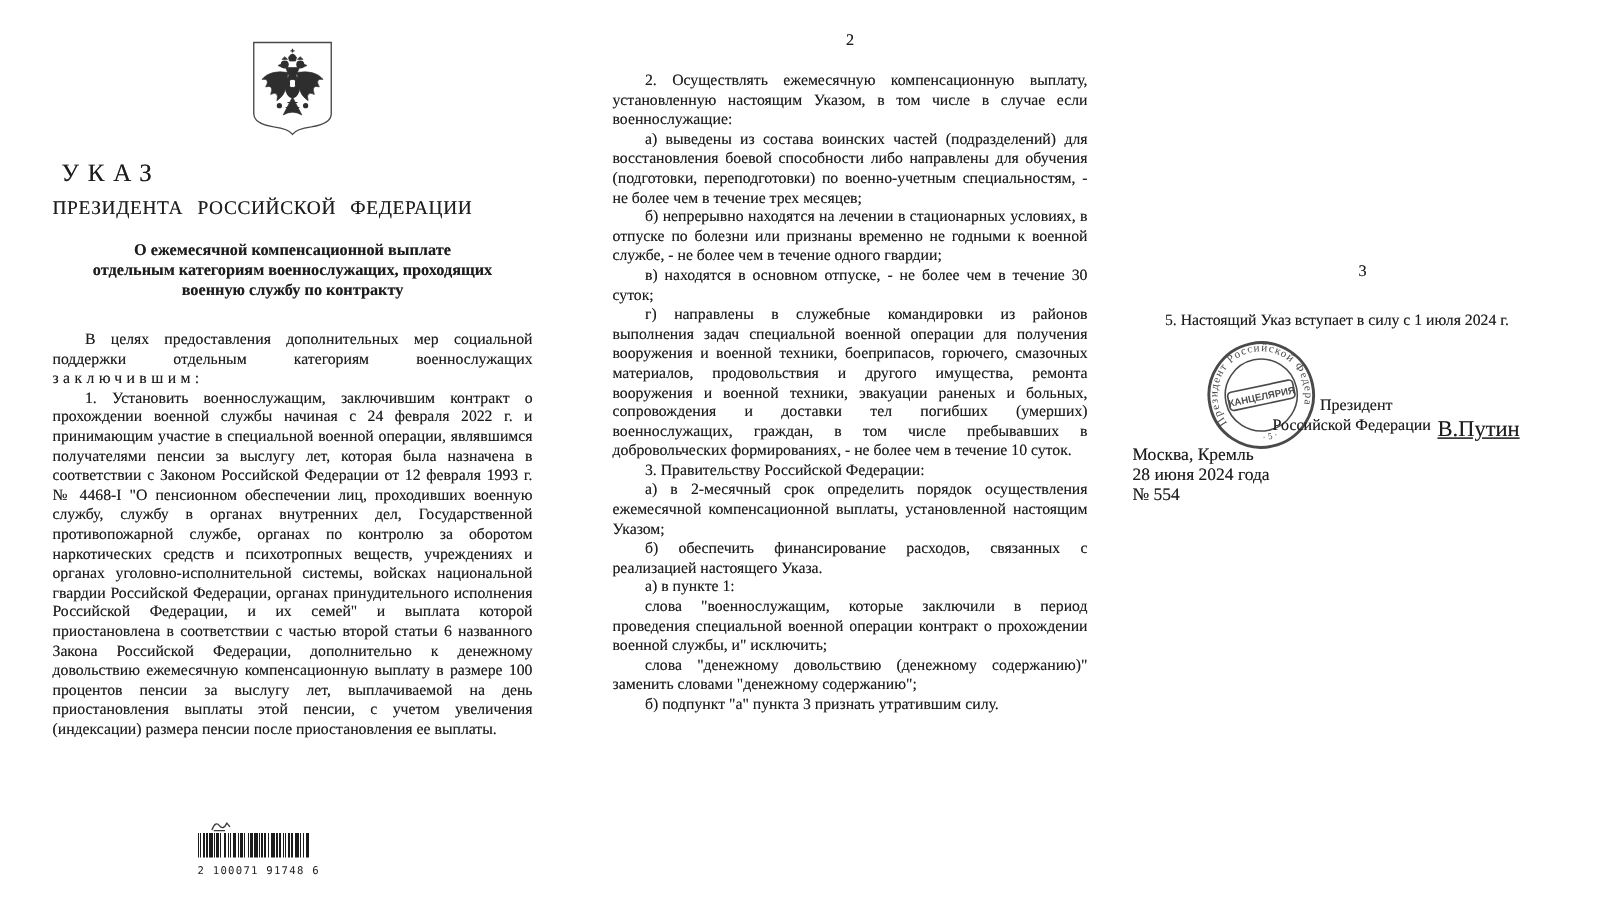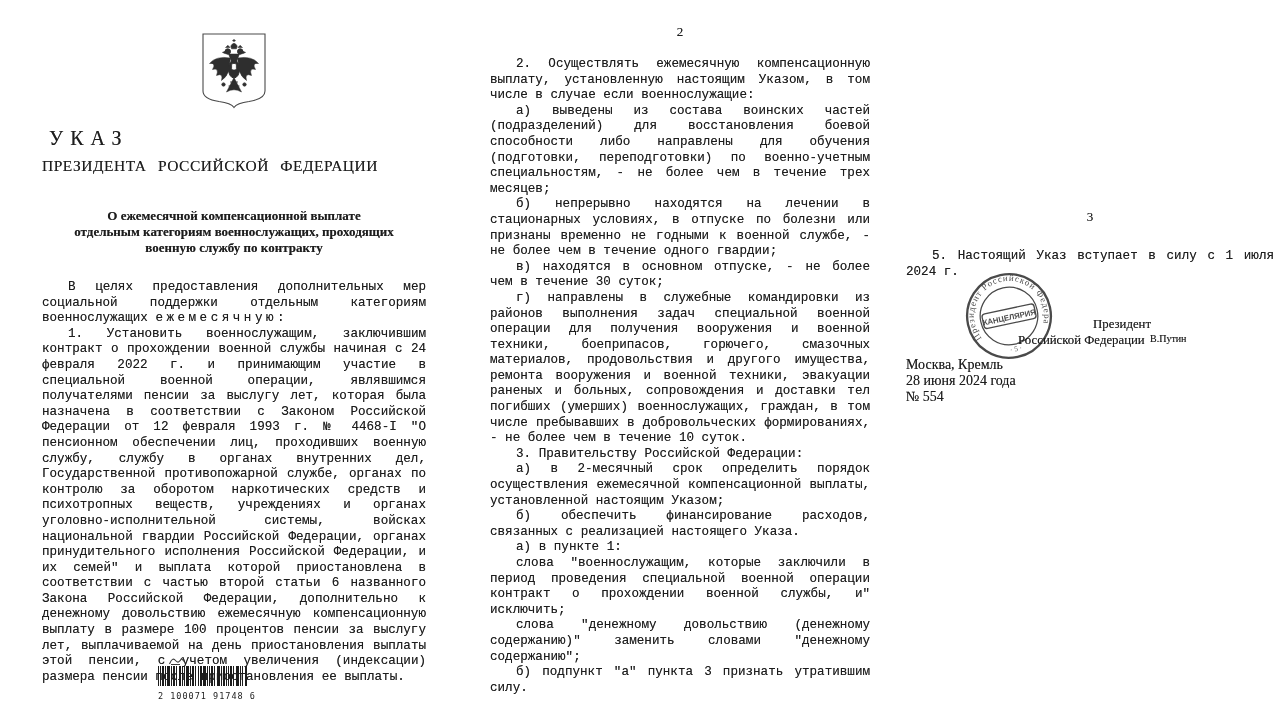--- a/index.html
+++ b/index.html
@@ -6,34 +6,34 @@
   #canvas{
     position:relative;width:1280px;height:720px;background:#ffffff;overflow:hidden;
     font-family:"Liberation Serif","DejaVu Serif",serif;color:#1d1d1d;
   }
   .doc-text{text-shadow:0 0 .5px rgba(20,20,20,.55);}
   
   .col1{position:absolute;left:42px;top:32px;width:384px;}
   .emblem-wrap{width:66px;margin:0 auto;}
   .ukaz{margin-top:13px;text-align:left;font-size:20px;letter-spacing:7px;padding-left:7px;font-weight:500;}
   .issuer{margin-top:7px;font-size:15.5px;letter-spacing:.5px;word-spacing:7px;white-space:nowrap;}
-  .doc-title{margin-top:33px;text-align:center;font-weight:bold;font-size:13px;line-height:16px;}
+  .doc-title{margin-top:16px;text-align:center;font-weight:bold;font-size:13px;line-height:16px;}
   .bodytext{margin-top:24px;font-size:12.6px;line-height:15.6px;text-align:justify;}
-  .bodytext p{margin:0;text-indent:26px;font-family:Liberation Mono, monospace;}
+  .bodytext p{margin:0;text-indent:26px;}
   .spaced{letter-spacing:3.5px;}
   
   .col2{position:absolute;left:490px;top:24px;width:380px;}
   .pagenum{text-align:center;font-size:13px;}
   .col2 .bodytext{margin-top:17px;}
   
   .col3{position:absolute;left:906px;top:209px;width:368px;}
   .col3 .bodytext{}
-  .sig-line1{position:absolute;left:1093px;top:317px;font-size:12.8px;white-space:nowrap;}
+  .sig-line1{position:absolute;left:1056px;top:317px;font-size:12.8px;white-space:nowrap;}
   .sig-line2{position:absolute;left:1018px;top:333px;font-size:12.8px;white-space:nowrap;}
-  .sig-name{position:absolute;left:1150px;top:333px;font-size:10px;font-weight:500;white-space:nowrap;}
+  .sig-name{position:absolute;left:1150px;top:333px;font-size:18px;font-weight:500;white-space:nowrap;text-decoration:underline;}
   .place-date{position:absolute;left:906px;top:357px;font-size:14px;line-height:16px;white-space:nowrap;}
   .stamp{position:absolute;left:964px;top:271px;width:90px;height:90px;transform:rotate(-12deg);opacity:.85;}
   
   .barcode-block{position:absolute;left:158px;top:655px;width:100px;}
   .scribble{display:block;margin-left:10px;}
   .barcode-digits{font-family:"DejaVu Sans Mono",monospace;font-size:8.5px;letter-spacing:1px;color:#222;margin-top:1px;white-space:nowrap;}
 </style>
 </head>
 <body>
 
@@ -75,21 +75,21 @@
       </svg>
     </div>
     <div class="ukaz doc-text">УКАЗ</div>
     <div class="issuer doc-text">ПРЕЗИДЕНТА РОССИЙСКОЙ ФЕДЕРАЦИИ</div>
     <div class="doc-title doc-text">
       <div>О ежемесячной компенсационной выплате</div>
       <div>отдельным категориям военнослужащих, проходящих</div>
       <div>военную службу по контракту</div>
     </div>
     <div class="bodytext doc-text">
-      <p><span>В целях предоставления дополнительных мер социальной поддержки отдельным категориям военнослужащих</span> <span class="spaced">ежемесячную:</span></p>
+      <p><span>В целях предоставления дополнительных мер социальной поддержки отдельным категориям военнослужащих</span> <span class="spaced">заключившим:</span></p>
       <p>1. Установить военнослужащим, заключившим контракт о прохождении военной службы начиная с 24 февраля 2022 г. и принимающим участие в специальной военной операции, являвшимся получателями пенсии за выслугу лет, которая была назначена в соответствии с Законом Российской Федерации от 12 февраля 1993 г. № 4468-I "О пенсионном обеспечении лиц, проходивших военную службу, службу в органах внутренних дел, Государственной противопожарной службе, органах по контролю за оборотом наркотических средств и психотропных веществ, учреждениях и органах уголовно-исполнительной системы, войсках национальной гвардии Российской Федерации, органах принудительного исполнения Российской Федерации, и их семей" и выплата которой приостановлена в соответствии с частью второй статьи 6 названного Закона Российской Федерации, дополнительно к денежному довольствию ежемесячную компенсационную выплату в размере 100 процентов пенсии за выслугу лет, выплачиваемой на день приостановления выплаты этой пенсии, с учетом увеличения (индексации) размера пенсии после приостановления ее выплаты.</p>
     </div>
   </div>
 
   <div class="barcode-block">
     <svg class="scribble" width="18" height="11" viewBox="0 0 18 11" aria-hidden="true">
       <path d="M1.5,9 Q4.5,1.5 7.5,5.5 T13.5,3.5 L16,6.5 M3,9.5 H12" fill="none" stroke="#3a3a3a" stroke-width="1.1"></path>
     </svg>
     <svg width="90" height="20" viewBox="0 0 90 20" aria-hidden="true" shape-rendering="crispEdges">
       <g stroke="#1c1c1c">

